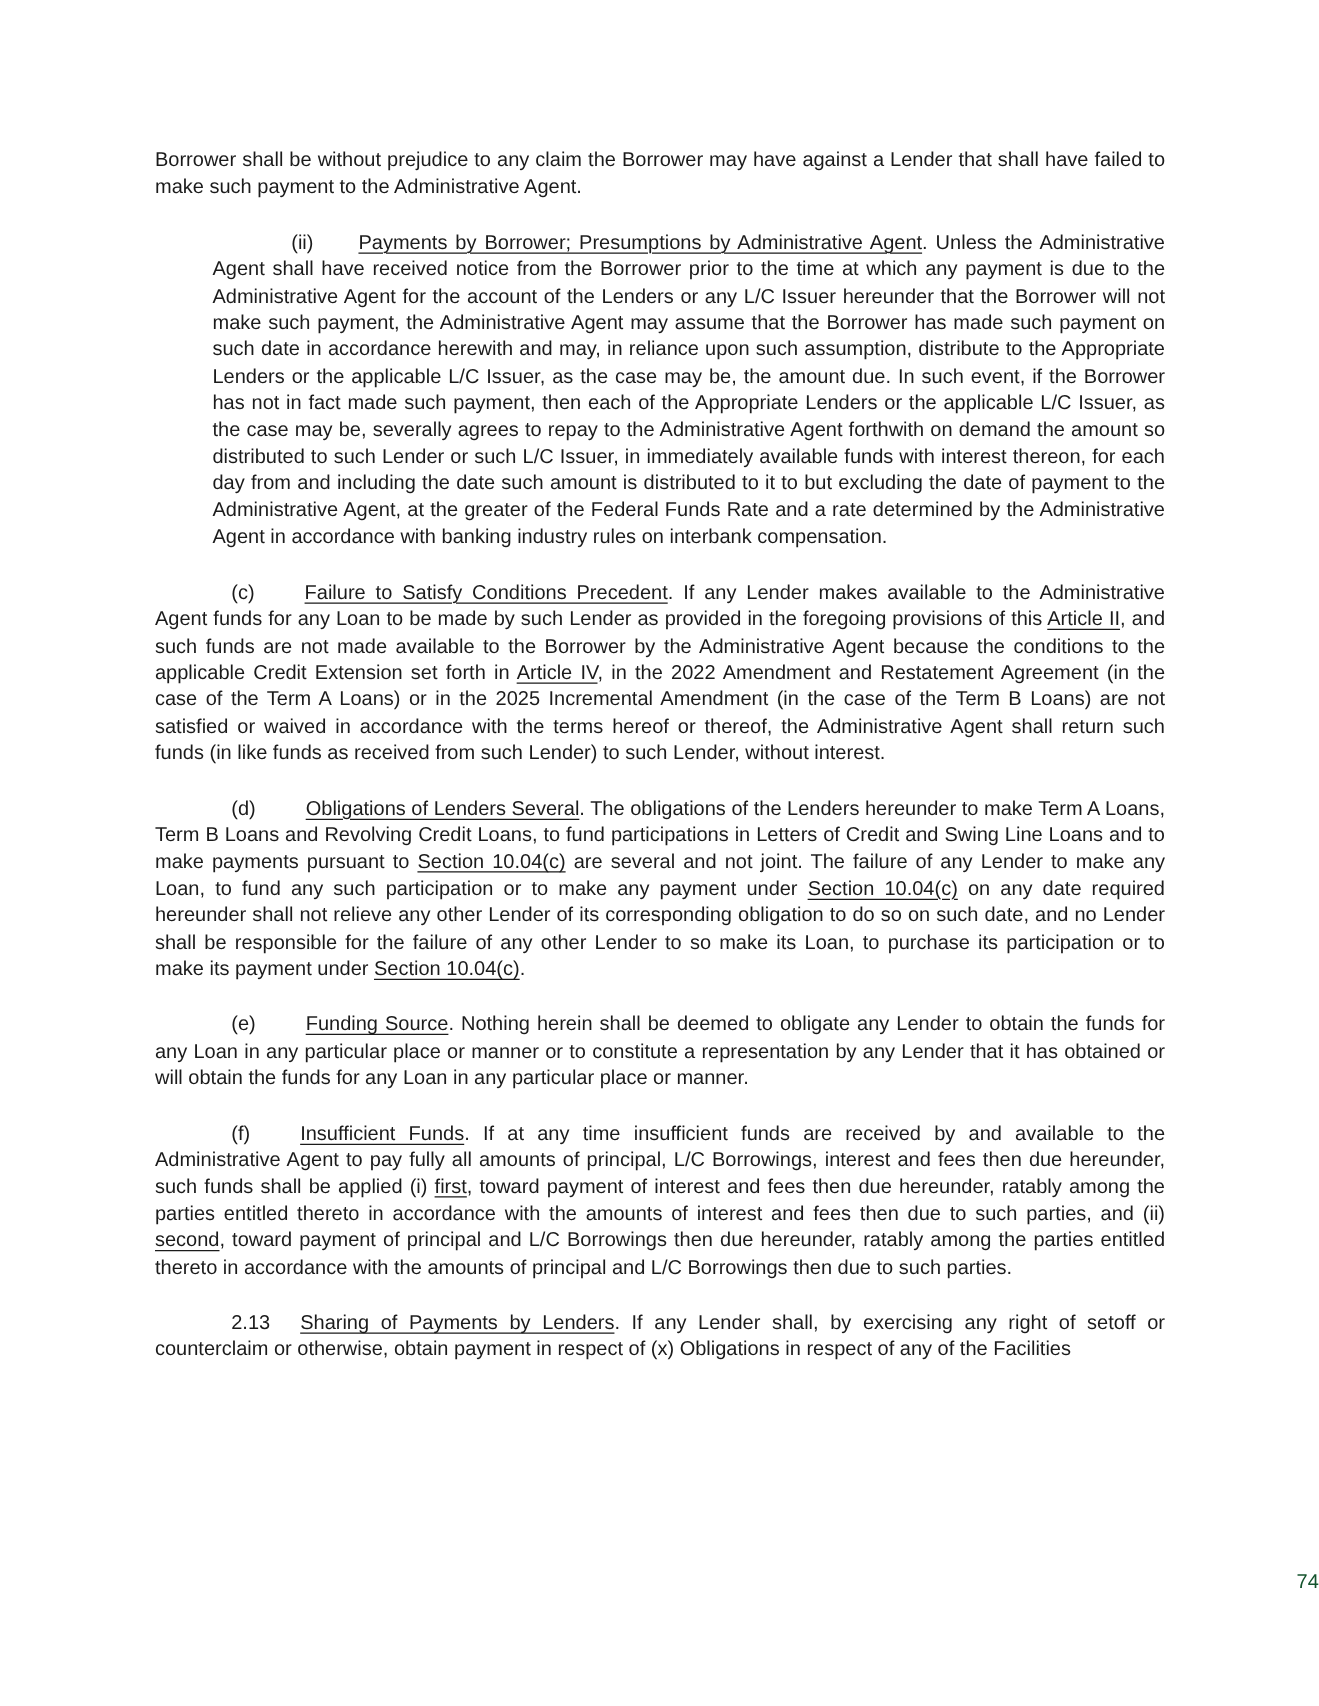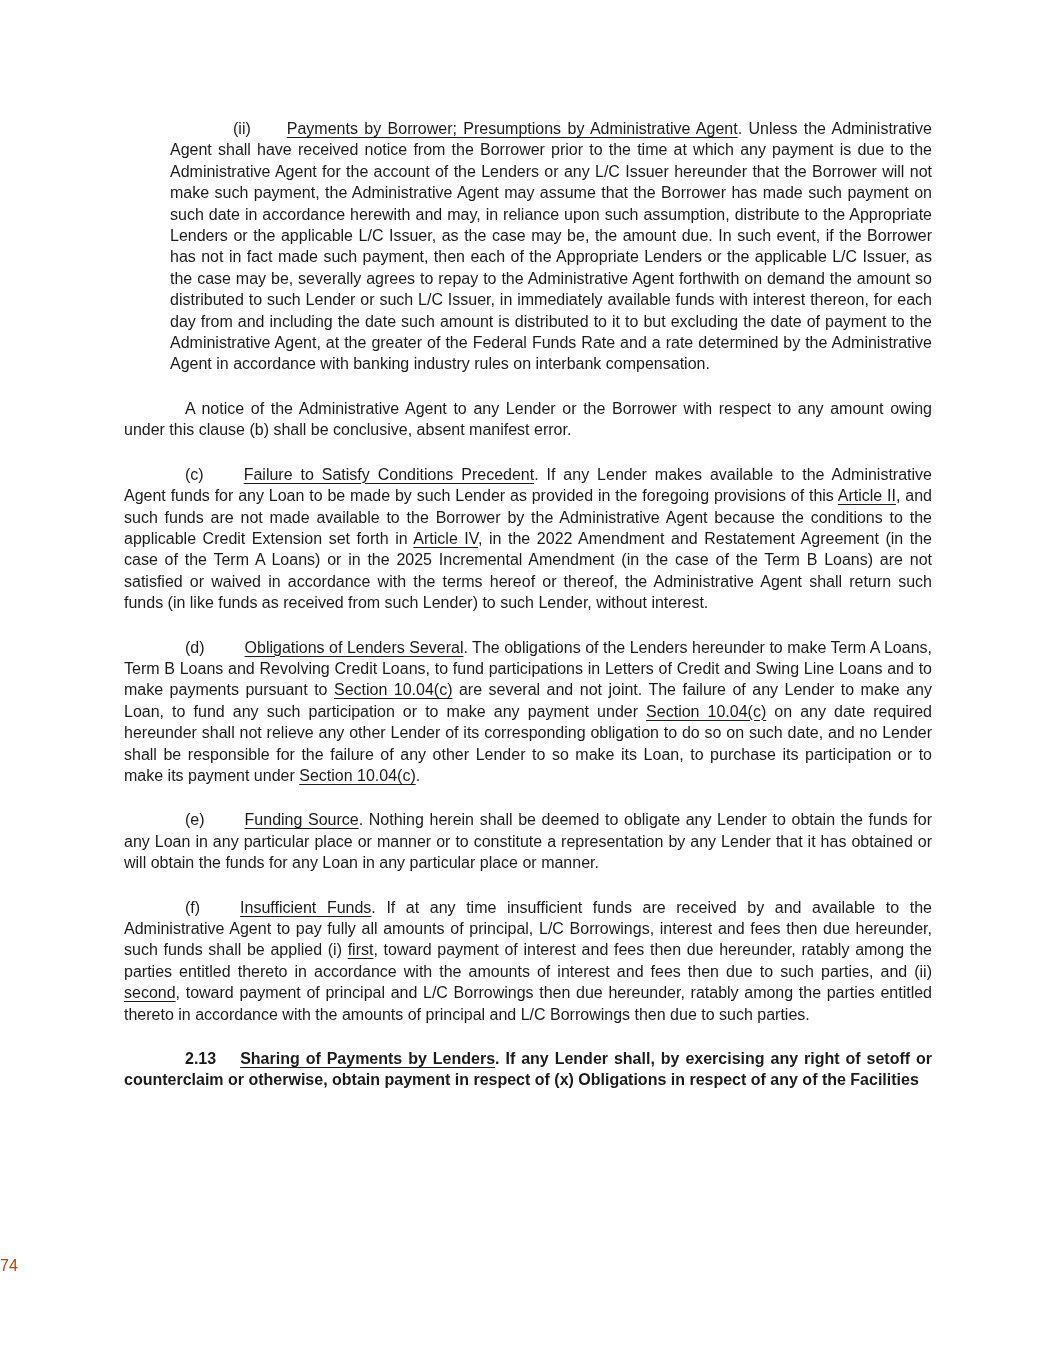--- a/index.html
+++ b/index.html
@@ -21,45 +21,45 @@
     left: 124px;
     top: 118px;
     width: 808px;
     font-family: "Liberation Sans", sans-serif;
     font-size: 16px;
     line-height: 21.4px;
     color: #1b1b1b;
     text-align: justify;
   }
   .para { margin-bottom: 23px; }
-  .para:last-child { margin-bottom: 0; font-weight: bold; }
+  .para:last-child { margin-bottom: 0; }
   .p-body { text-indent: 0; }
   .p-notice { text-indent: 61px; }
   .p-section { text-indent: 61px; }
   .p-block { margin-left: 46px; text-indent: 63px; }
   .u { text-decoration: underline; text-underline-offset: 2.5px; text-decoration-thickness: 1px; }
   .tab { display: inline-block; height: 1px; }
   .page-number {
     position: absolute;
     top: 1257px;
     left: 0;
     width: 100%;
-    text-align: left;
+    text-align: right;
     font-family: "Liberation Sans", sans-serif;
     font-size: 16px;
-    color: #c2410c;
+    color: #14532d;
   }
 </style>
 </head>
 <body>
 
 <div class="page">
   <div class="content">
+      <p class="para p-body"><span>Borrower shall be without prejudice to any claim the Borrower may have against a Lender that shall have failed to make such payment to the Administrative Agent.</span></p>
       <p class="para p-block"><span>(ii)</span><span class="tab" style="width: 36px;"></span><span class="u">Payments by Borrower; Presumptions by Administrative Agent</span><span>.  Unless the Administrative Agent shall have received notice from the Borrower prior to the time at which any payment is due to the Administrative Agent for the account of the Lenders or any L/C Issuer hereunder that the Borrower will not make such payment, the Administrative Agent may assume that the Borrower has made such payment on such date in accordance herewith and may, in reliance upon such assumption, distribute to the Appropriate Lenders or the applicable L/C Issuer, as the case may be, the amount due.  In such event, if the Borrower has not in fact made such payment, then each of the Appropriate Lenders or the applicable L/C Issuer, as the case may be, severally agrees to repay to the Administrative Agent forthwith on demand the amount so distributed to such Lender or such L/C Issuer, in immediately available funds with interest thereon, for each day from and including the date such amount is distributed to it to but excluding the date of payment to the Administrative Agent, at the greater of the Federal Funds Rate and a rate determined by the Administrative Agent in accordance with banking industry rules on interbank compensation.</span></p>
-      <p class="para p-notice"><span>A notice of the Administrative Agent to any Lender or the Borrower with respect to any amount owing under this clause (b) shall be conclusive, absent manifest error.</span></p>
       <p class="para p-section"><span>(c)</span><span class="tab" style="width: 40px;"></span><span class="u">Failure to Satisfy Conditions Precedent</span><span>.  If any Lender makes available to the Administrative Agent funds for any Loan to be made by such Lender as provided in the foregoing provisions of this </span><span class="u">Article II</span><span>, and such funds are not made available to the Borrower by the Administrative Agent because the conditions to the applicable Credit Extension set forth in </span><span class="u">Article IV</span><span>, in the 2022 Amendment and Restatement Agreement (in the case of the Term A Loans) or in the 2025 Incremental Amendment (in the case of the Term B Loans) are not satisfied or waived in accordance with the terms hereof or thereof, the Administrative Agent shall return such funds (in like funds as received from such Lender) to such Lender, without interest.</span></p>
       <p class="para p-section"><span>(d)</span><span class="tab" style="width: 40px;"></span><span class="u">Obligations of Lenders Several</span><span>.  The obligations of the Lenders hereunder to make Term A Loans, Term B Loans and Revolving Credit Loans, to fund participations in Letters of Credit and Swing Line Loans and to make payments pursuant to </span><span class="u">Section 10.04(c)</span><span> are several and not joint.  The failure of any Lender to make any Loan, to fund any such participation or to make any payment under </span><span class="u">Section 10.04(c)</span><span> on any date required hereunder shall not relieve any other Lender of its corresponding obligation to do so on such date, and no Lender shall be responsible for the failure of any other Lender to so make its Loan, to purchase its participation or to make its payment under </span><span class="u">Section 10.04(c)</span><span>.</span></p>
       <p class="para p-section"><span>(e)</span><span class="tab" style="width: 40px;"></span><span class="u">Funding Source</span><span>.  Nothing herein shall be deemed to obligate any Lender to obtain the funds for any Loan in any particular place or manner or to constitute a representation by any Lender that it has obtained or will obtain the funds for any Loan in any particular place or manner.</span></p>
       <p class="para p-section"><span>(f)</span><span class="tab" style="width: 40px;"></span><span class="u">Insufficient Funds</span><span>.  If at any time insufficient funds are received by and available to the Administrative Agent to pay fully all amounts of principal, L/C Borrowings, interest and fees then due hereunder, such funds shall be applied (i) </span><span class="u">first</span><span>, toward payment of interest and fees then due hereunder, ratably among the parties entitled thereto in accordance with the amounts of interest and fees then due to such parties, and (ii) </span><span class="u">second</span><span>, toward payment of principal and L/C Borrowings then due hereunder, ratably among the parties entitled thereto in accordance with the amounts of principal and L/C Borrowings then due to such parties.</span></p>
       <p class="para p-section"><span>2.13</span><span class="tab" style="width: 24px;"></span><span class="u">Sharing of Payments by Lenders</span><span>.  If any Lender shall, by exercising any right of setoff or counterclaim or otherwise, obtain payment in respect of (x) Obligations in respect of any of the Facilities</span></p>
     </div>
   <div class="page-number">74</div>
 </div>
 
 </body></html>

